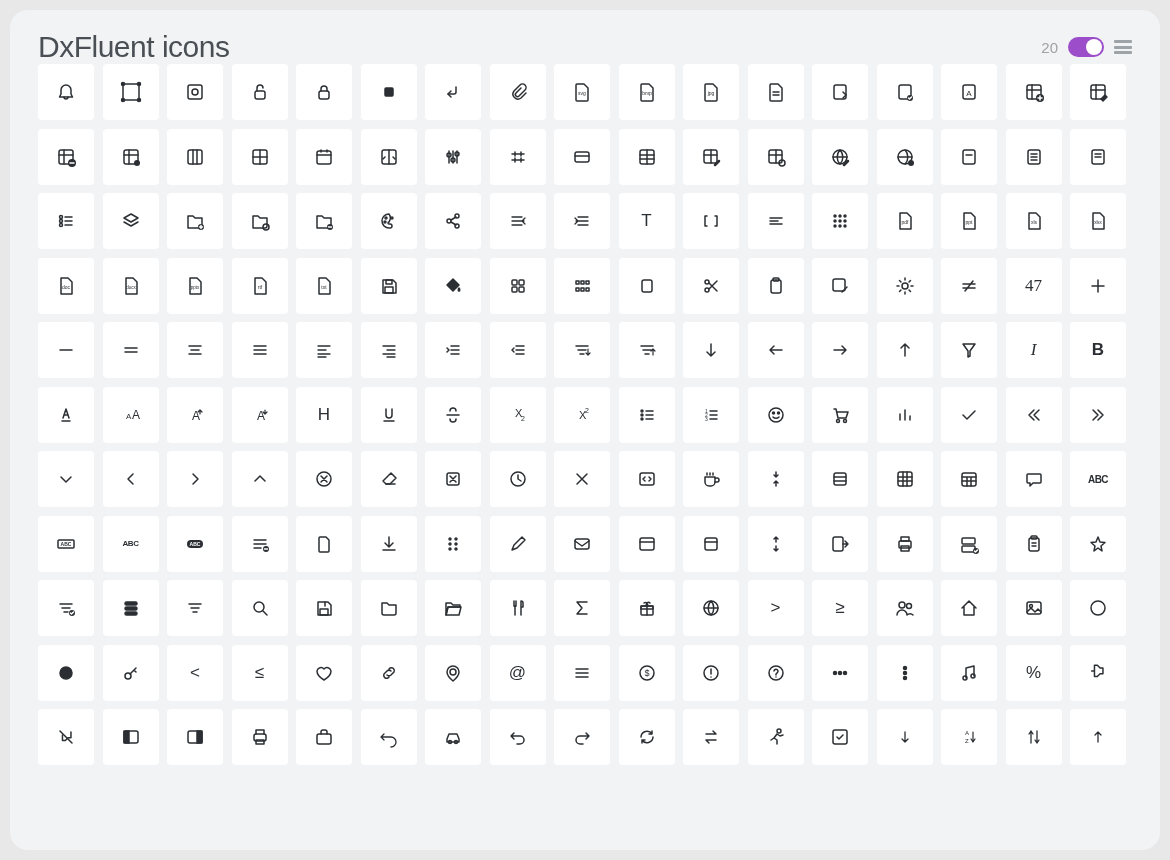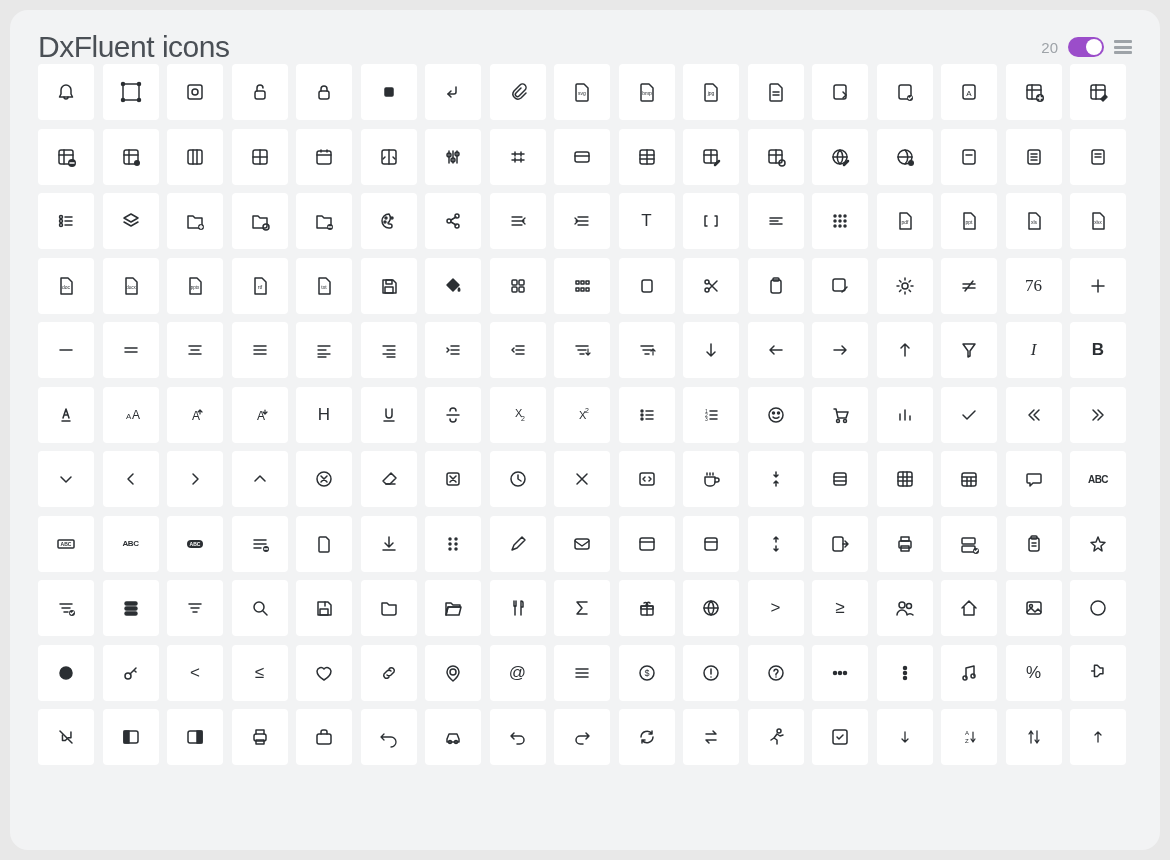--- a/index.html
+++ b/index.html
@@ -455,21 +455,21 @@
           <circle cx="11" cy="11" r="3"></circle>
           <path d="M11 3v2M11 17v2M3 11h2M17 11h2M5.5 5.5l1.5 1.5M15 15l1.5 1.5M16.5 5.5L15 7M7 15l-1.5 1.5"></path>
         </svg>
       </div>
       <div class="cell" title="not-equal">
         <svg>
           <path d="M5 9h12M5 13h12M15 6L7 16"></path>
         </svg>
       </div>
       <div class="cell" title="quote">
-        <span class="lt" style="font-family:serif">76</span>
+        <span class="lt" style="font-family:serif">47</span>
       </div>
       <div class="cell" title="plus">
         <svg>
           <path d="M11 5v12M5 11h12"></path>
         </svg>
       </div>
       <div class="cell" title="minus">
         <svg>
           <path d="M5 11h12"></path>
         </svg>

